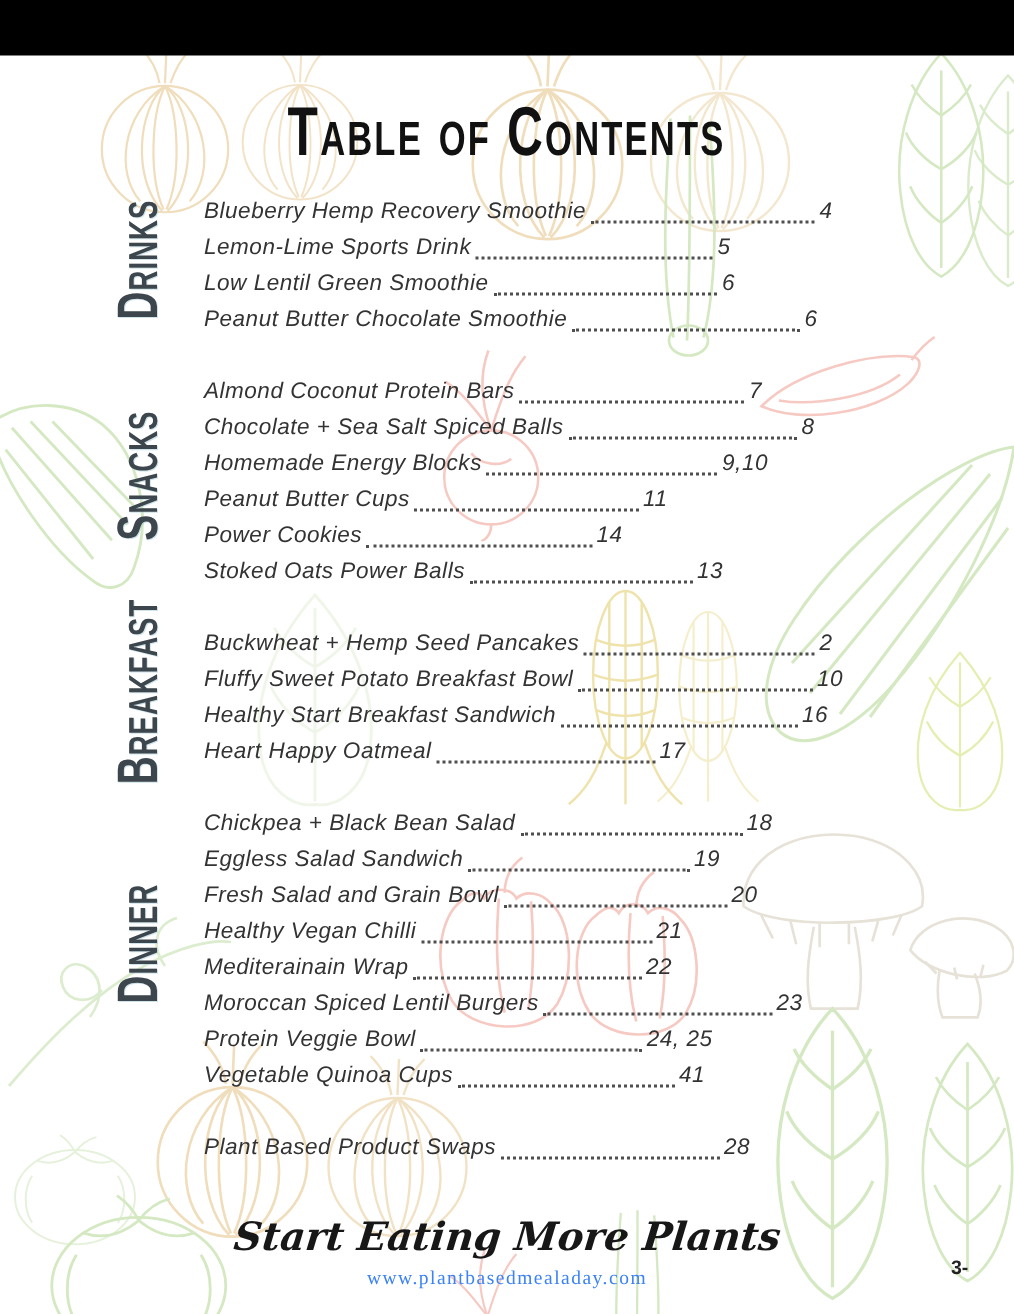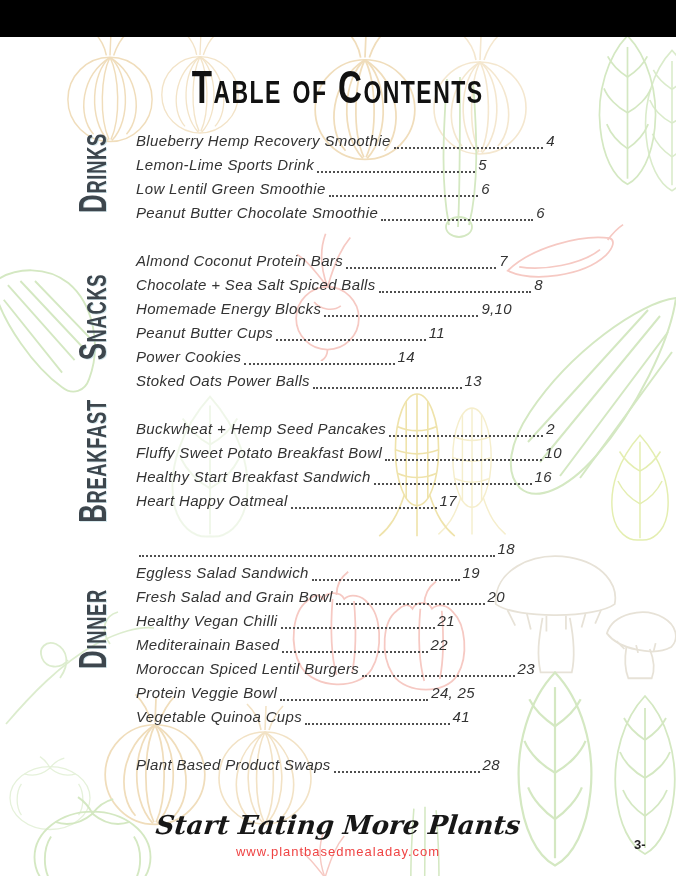--- a/index.html
+++ b/index.html
@@ -22,22 +22,22 @@
       text-shadow:-1px 1px 0 rgba(168,205,216,.55);}
   .rows{margin-left:136px;}
   .toc-row{display:flex;align-items:flex-end;height:24px;font-size:15px;letter-spacing:.35px;color:#333;font-style:italic;}
   .toc-row .t{white-space:nowrap;}
   .toc-row .dots{flex:1;height:9px;margin:7px 3px 0;border-bottom:2px dotted #4f4f4f;}
   .toc-row .p{white-space:nowrap;}
   .extra-wrap{margin-left:136px;}
   .footer{text-align:center;margin-top:34px;}
   .tagline{font-family:"DejaVu Serif",serif;font-style:italic;font-weight:700;
       font-size:26px;line-height:36px;color:#171717;transform:skewX(-6deg);display:inline-block;}
-  .site{font-family:Liberation Sans, sans-serif;font-size:13px;line-height:18px;
-      letter-spacing:1px;color:#ef4444;}
+  .site{font-family:Liberation Serif, serif;font-size:13px;line-height:18px;
+      letter-spacing:1px;color:#3b82f6;}
   .pagenum{position:absolute;left:634px;top:837px;font-size:13px;font-weight:700;color:#222;z-index:3;}
   svg.sk *{vector-effect:non-scaling-stroke;}
 </style>
 </head>
 <body>
 
 <div class="page">
 
   <svg width="0" height="0" style="position:absolute">
     <defs>
@@ -323,40 +323,41 @@
             <span class="dots"></span>
             <span class="p">17</span>
           </div>
       </div>
     </div>
 
     <div class="toc-section">
       <div class="rail-label">Dinner</div>
       <div class="rows">
         <div class="toc-row" style="width:379px">
+            <span class="t">Chickpea + Black Bean Salad</span>
             <span class="dots"></span>
             <span class="p">18</span>
           </div>
         <div class="toc-row" style="width:344px">
             <span class="t">Eggless Salad Sandwich</span>
             <span class="dots"></span>
             <span class="p">19</span>
           </div>
         <div class="toc-row" style="width:369px">
             <span class="t">Fresh Salad and Grain Bowl</span>
             <span class="dots"></span>
             <span class="p">20</span>
           </div>
         <div class="toc-row" style="width:319px">
             <span class="t">Healthy Vegan Chilli</span>
             <span class="dots"></span>
             <span class="p">21</span>
           </div>
         <div class="toc-row" style="width:312px">
-            <span class="t">Mediterainain Based</span>
+            <span class="t">Mediterainain Wrap</span>
             <span class="dots"></span>
             <span class="p">22</span>
           </div>
         <div class="toc-row" style="width:399px">
             <span class="t">Moroccan Spiced Lentil Burgers</span>
             <span class="dots"></span>
             <span class="p">23</span>
           </div>
         <div class="toc-row" style="width:339px">
             <span class="t">Protein Veggie Bowl</span>

